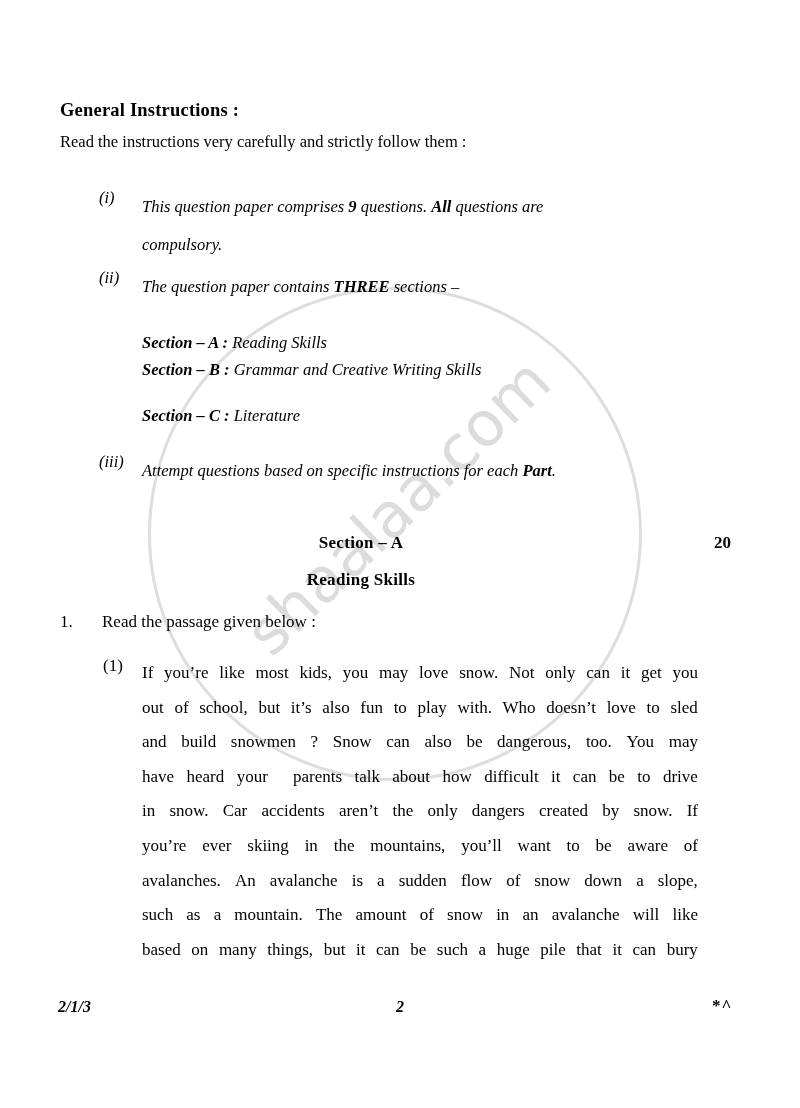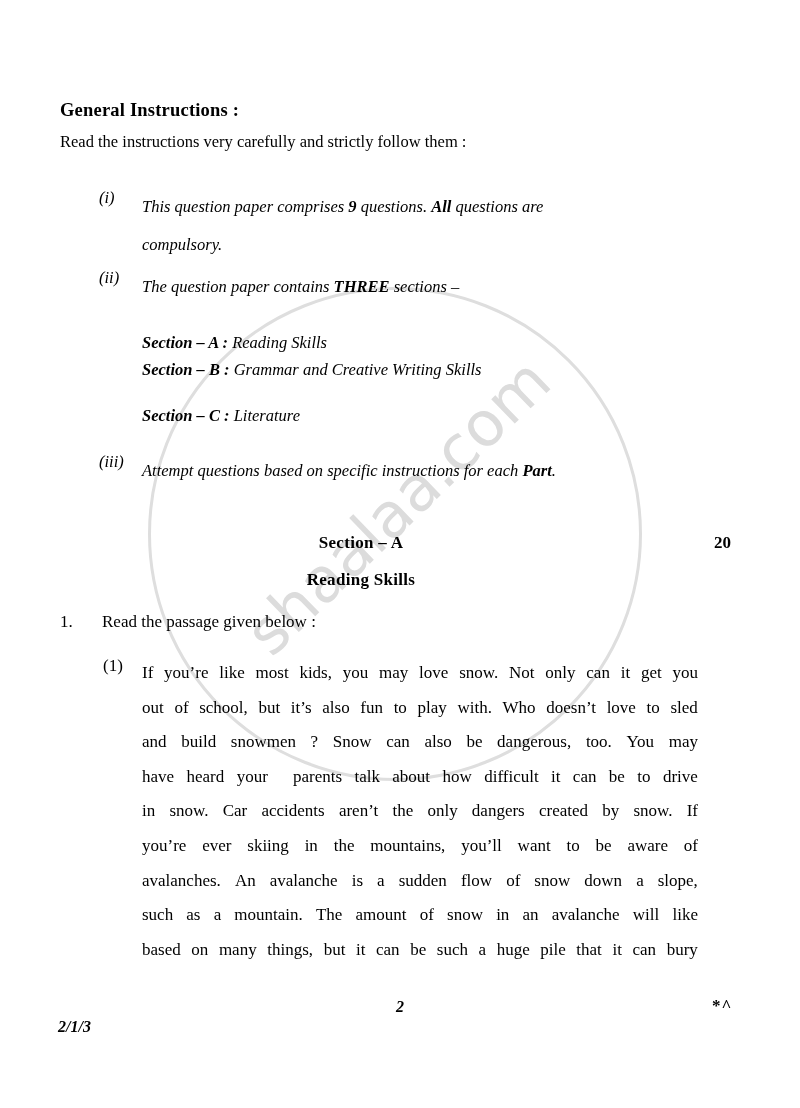--- a/index.html
+++ b/index.html
@@ -169,21 +169,21 @@
   }
   .passage .ln.just > span { white-space: pre; }
 
   
   .foot {
     position: absolute;
     font-size: 16px;
     font-style: italic;
     font-weight: bold;
   }
-  #foot-code { left: 58px; top: 998px; margin-top: 20px; }
+  #foot-code { left: 58px; top: 998px; }
   #foot-page { left: 0; top: 998px; width: 800px; text-align: center; }
   #foot-mark {
     left: 712px; top: 996px;
     font-style: normal;
     font-weight: bold;
     font-size: 17px;
     letter-spacing: 1px;
   }
 
   

